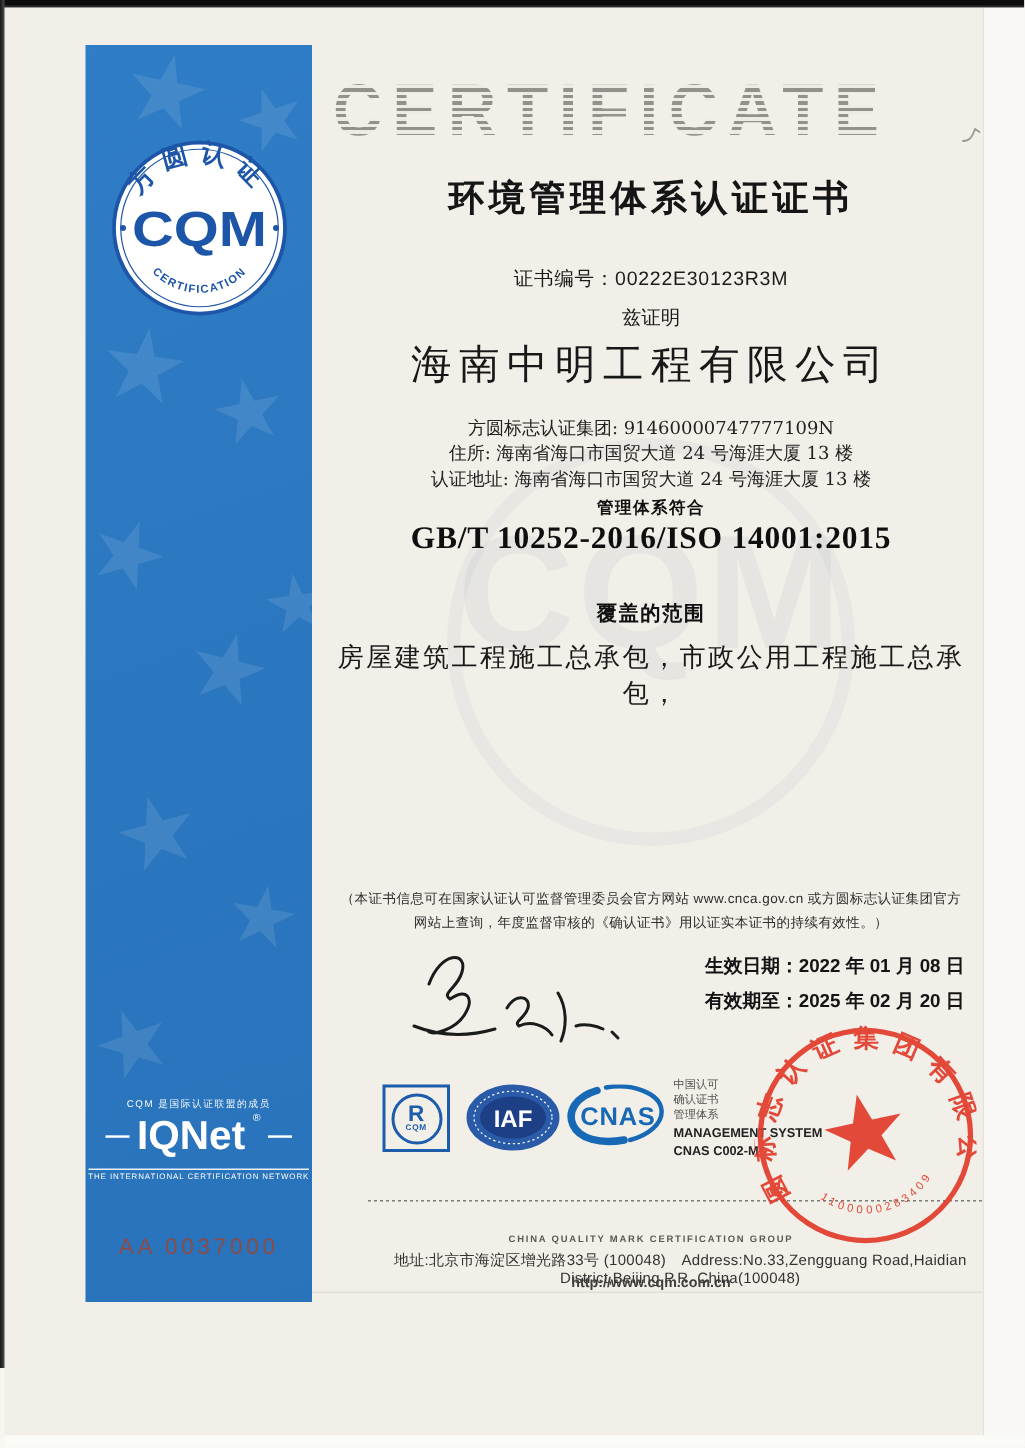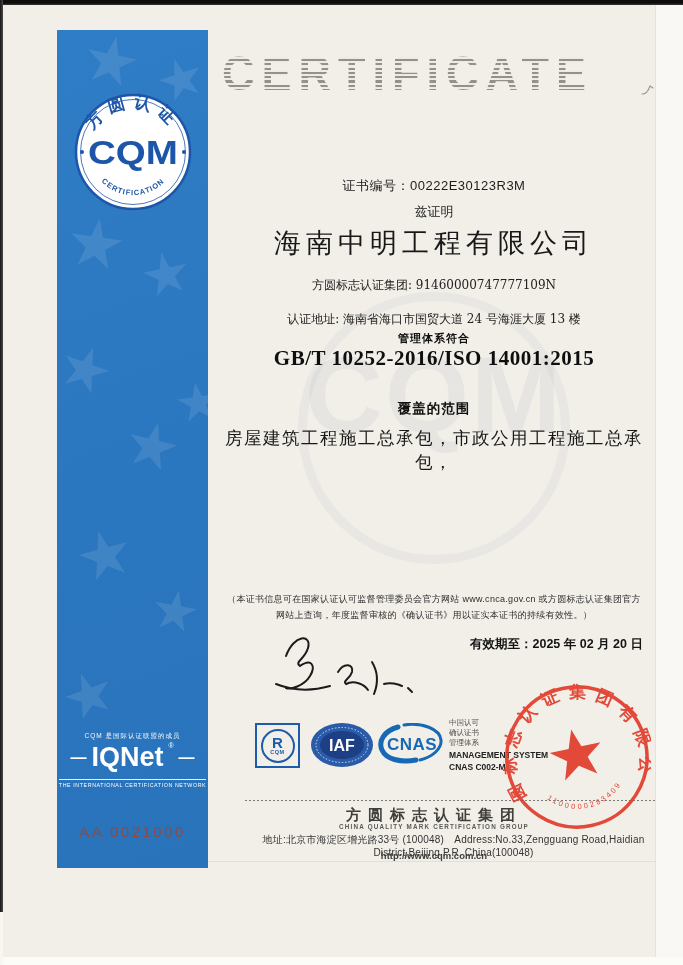--- a/index.html
+++ b/index.html
@@ -140,29 +140,31 @@
       <div class="iqnet-member">CQM 是国际认证联盟的成员</div>
       <div class="iqnet-row">
         <span class="iqnet-dash">—</span>
         <span class="iqnet-name">IQNet</span>
           <span class="iqnet-reg">®</span>
         <span class="iqnet-dash">—</span>
       </div>
       <div class="iqnet-tagline">THE INTERNATIONAL CERTIFICATION NETWORK</div>
     </div>
 
-    <div class="serial">AA 0021000</div>
+    <div class="serial">AA 0037000</div>
   </div>
 
   <div class="cert-watermark">CERTIFICATE</div>
+  <div class="center-col doc-title">环境管理体系认证证书</div>
   <div class="center-col cert-no">证书编号：00222E30123R3M</div>
 
   <div class="center-col certify">兹证明</div>
   <div class="center-col company">海南中明工程有限公司</div>
   <div class="center-col cred cred1">方圆标志认证集团: 91460000747777109N</div>
+  <div class="center-col cred cred2">住所: 海南省海口市国贸大道 24 号海涯大厦 13 楼</div>
   <div class="center-col cred cred3">认证地址: 海南省海口市国贸大道 24 号海涯大厦 13 楼</div>
 
   <div class="center-col sys-heading">管理体系符合</div>
   <div class="center-col standard">GB/T 10252-2016/ISO 14001:2015</div>
 
   <div class="center-col scope-heading">覆盖的范围</div>
   <div class="center-col scope-line scope1">房屋建筑工程施工总承包，市政公用工程施工总承包，</div>
 
   <div class="disclaimer">（本证书信息可在国家认证认可监督管理委员会官方网站 www.cnca.gov.cn 或方圆标志认证集团官方网站上查询，年度监督审核的《确认证书》用以证实本证书的持续有效性。）</div>
 
@@ -173,20 +175,21 @@
         <path d="M4,58 C24,66 44,64 58,60"></path>
         <path d="M66,46 C72,36 82,38 80,46 C78,53 70,55 74,58 C82,54 92,58 96,64"></path>
         <path d="M100,36 C106,46 106,58 102,68"></path>
         <path d="M112,58 C118,56 126,58 130,60"></path>
         <path d="M136,62 L140,66"></path>
       </g>
     </svg>
   </div>
 
   <div class="dates">
+    <div>生效日期：2022 年 01 月 08 日</div>
     <div>有效期至：2025 年 02 月 20 日</div>
   </div>
 
   <div class="rcqm">
     <div class="rcqm-circle">
       <span class="rcqm-r">R</span>
       <span class="rcqm-cqm">CQM</span>
     </div>
   </div>
 
@@ -228,21 +231,20 @@
         </text>
         <path d="M74,46 L80.5,64.5 L100,64.5 L84.5,76 L90.5,94.5 L74,83 L57.5,94.5 L63.5,76 L48,64.5 L67.5,64.5 Z" fill="#e23b2b"></path>
         <text font-size="7.5" fill="#e23b2b" letter-spacing="2.5">
           <textPath href="#sealNumArc" startOffset="50%" text-anchor="middle">1100000283409</textPath>
         </text>
       </g>
     </svg>
   </div>
 
   <div class="sep"></div>
-  <div class="center-col footer-brand">方圆标志认证集团</div>
   <div class="center-col footer-brand-en">CHINA QUALITY MARK CERTIFICATION GROUP</div>
   <div class="center-col footer-addr">地址:北京市海淀区增光路33号 (100048)　Address:No.33,Zengguang Road,Haidian District,Beijing,P.R. China(100048)</div>
   <div class="center-col footer-url">http://www.cqm.com.cn</div>
 
   <div class="pen-mark">
     <svg width="16" height="16" viewBox="0 0 16 16">
       <path d="M2,12 C6,12 8,10 10,4 M10,4 L13,6" fill="none" stroke="#9a9890" stroke-width="1.2" stroke-linecap="round"></path>
     </svg>
   </div>
 </div>

